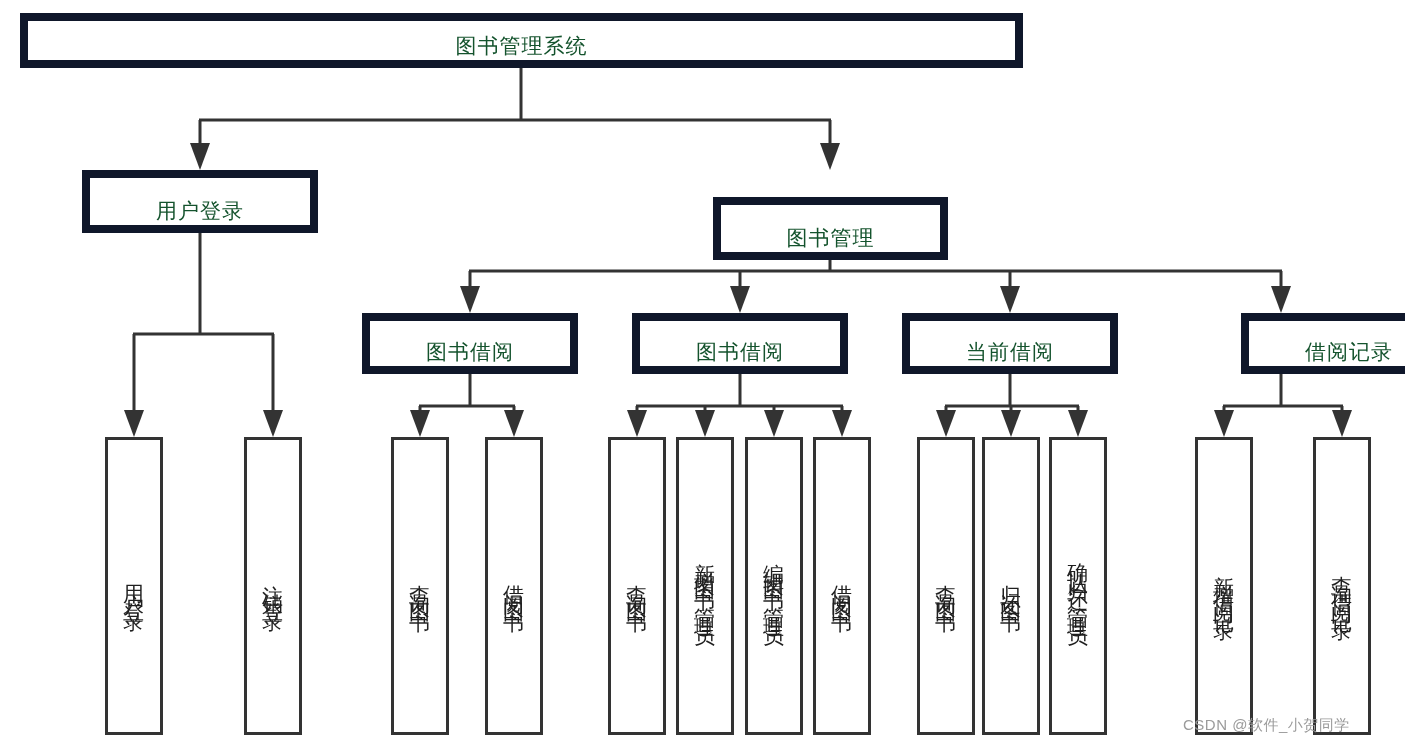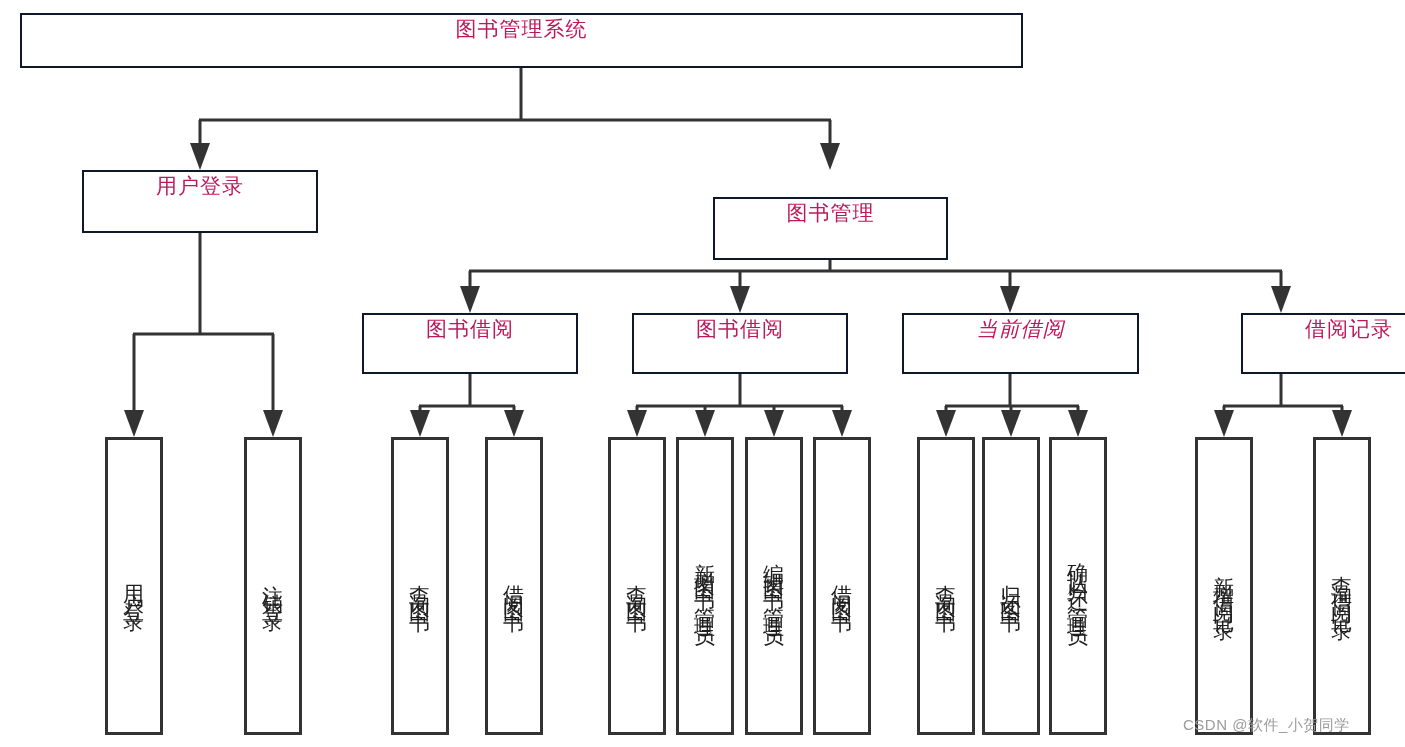--- a/index.html
+++ b/index.html
@@ -6,25 +6,25 @@
   #canvas{
     position:relative;
     width:1405px;height:747px;
     background:#ffffff;
     font-family:"Liberation Sans","DejaVu Sans",sans-serif;
     overflow:hidden;
   }
   #wires{position:absolute;left:0;top:0;width:1405px;height:747px;}
   .hbox{
     position:absolute;
-    border:2px solid #0f172a;
+    border:8px solid #0f172a;
     background:#ffffff;
-    display:flex;align-items:flex-start;justify-content:center;
+    display:flex;align-items:flex-end;justify-content:center;
     box-sizing:border-box;
-    color:#be185d;
+    color:#14532d;
     font-size:21px;
     letter-spacing:1px;
     z-index:2;
   }
   .vbox{
     position:absolute;
     top:437px;height:298px;width:58px;
     border:3px solid #333333;
     background:#ffffff;
     display:flex;align-items:center;justify-content:center;
@@ -113,21 +113,21 @@
   <div class="hbox" style="left:713px;top:170px;width:235px;height:63px;margin-top:27px;">
     <span>图书管理</span>
   </div>
 
   <div class="hbox" style="left:362px;top:313px;width:216px;height:61px;">
     <span>图书借阅</span>
   </div>
   <div class="hbox" style="left:632px;top:313px;width:216px;height:61px;">
     <span>图书借阅</span>
   </div>
-  <div class="hbox" style="left:902px;top:313px;width:237px;height:61px;font-style:italic;">
+  <div class="hbox" style="left:902px;top:313px;width:216px;height:61px;">
     <span>当前借阅</span>
   </div>
   <div class="hbox" style="left:1241px;top:313px;width:216px;height:61px;">
     <span>借阅记录</span>
   </div>
 
   <div class="vbox" style="left:105px;">
     <span class="vlabel">用户登录</span>
   </div>
   <div class="vbox" style="left:244px;">

